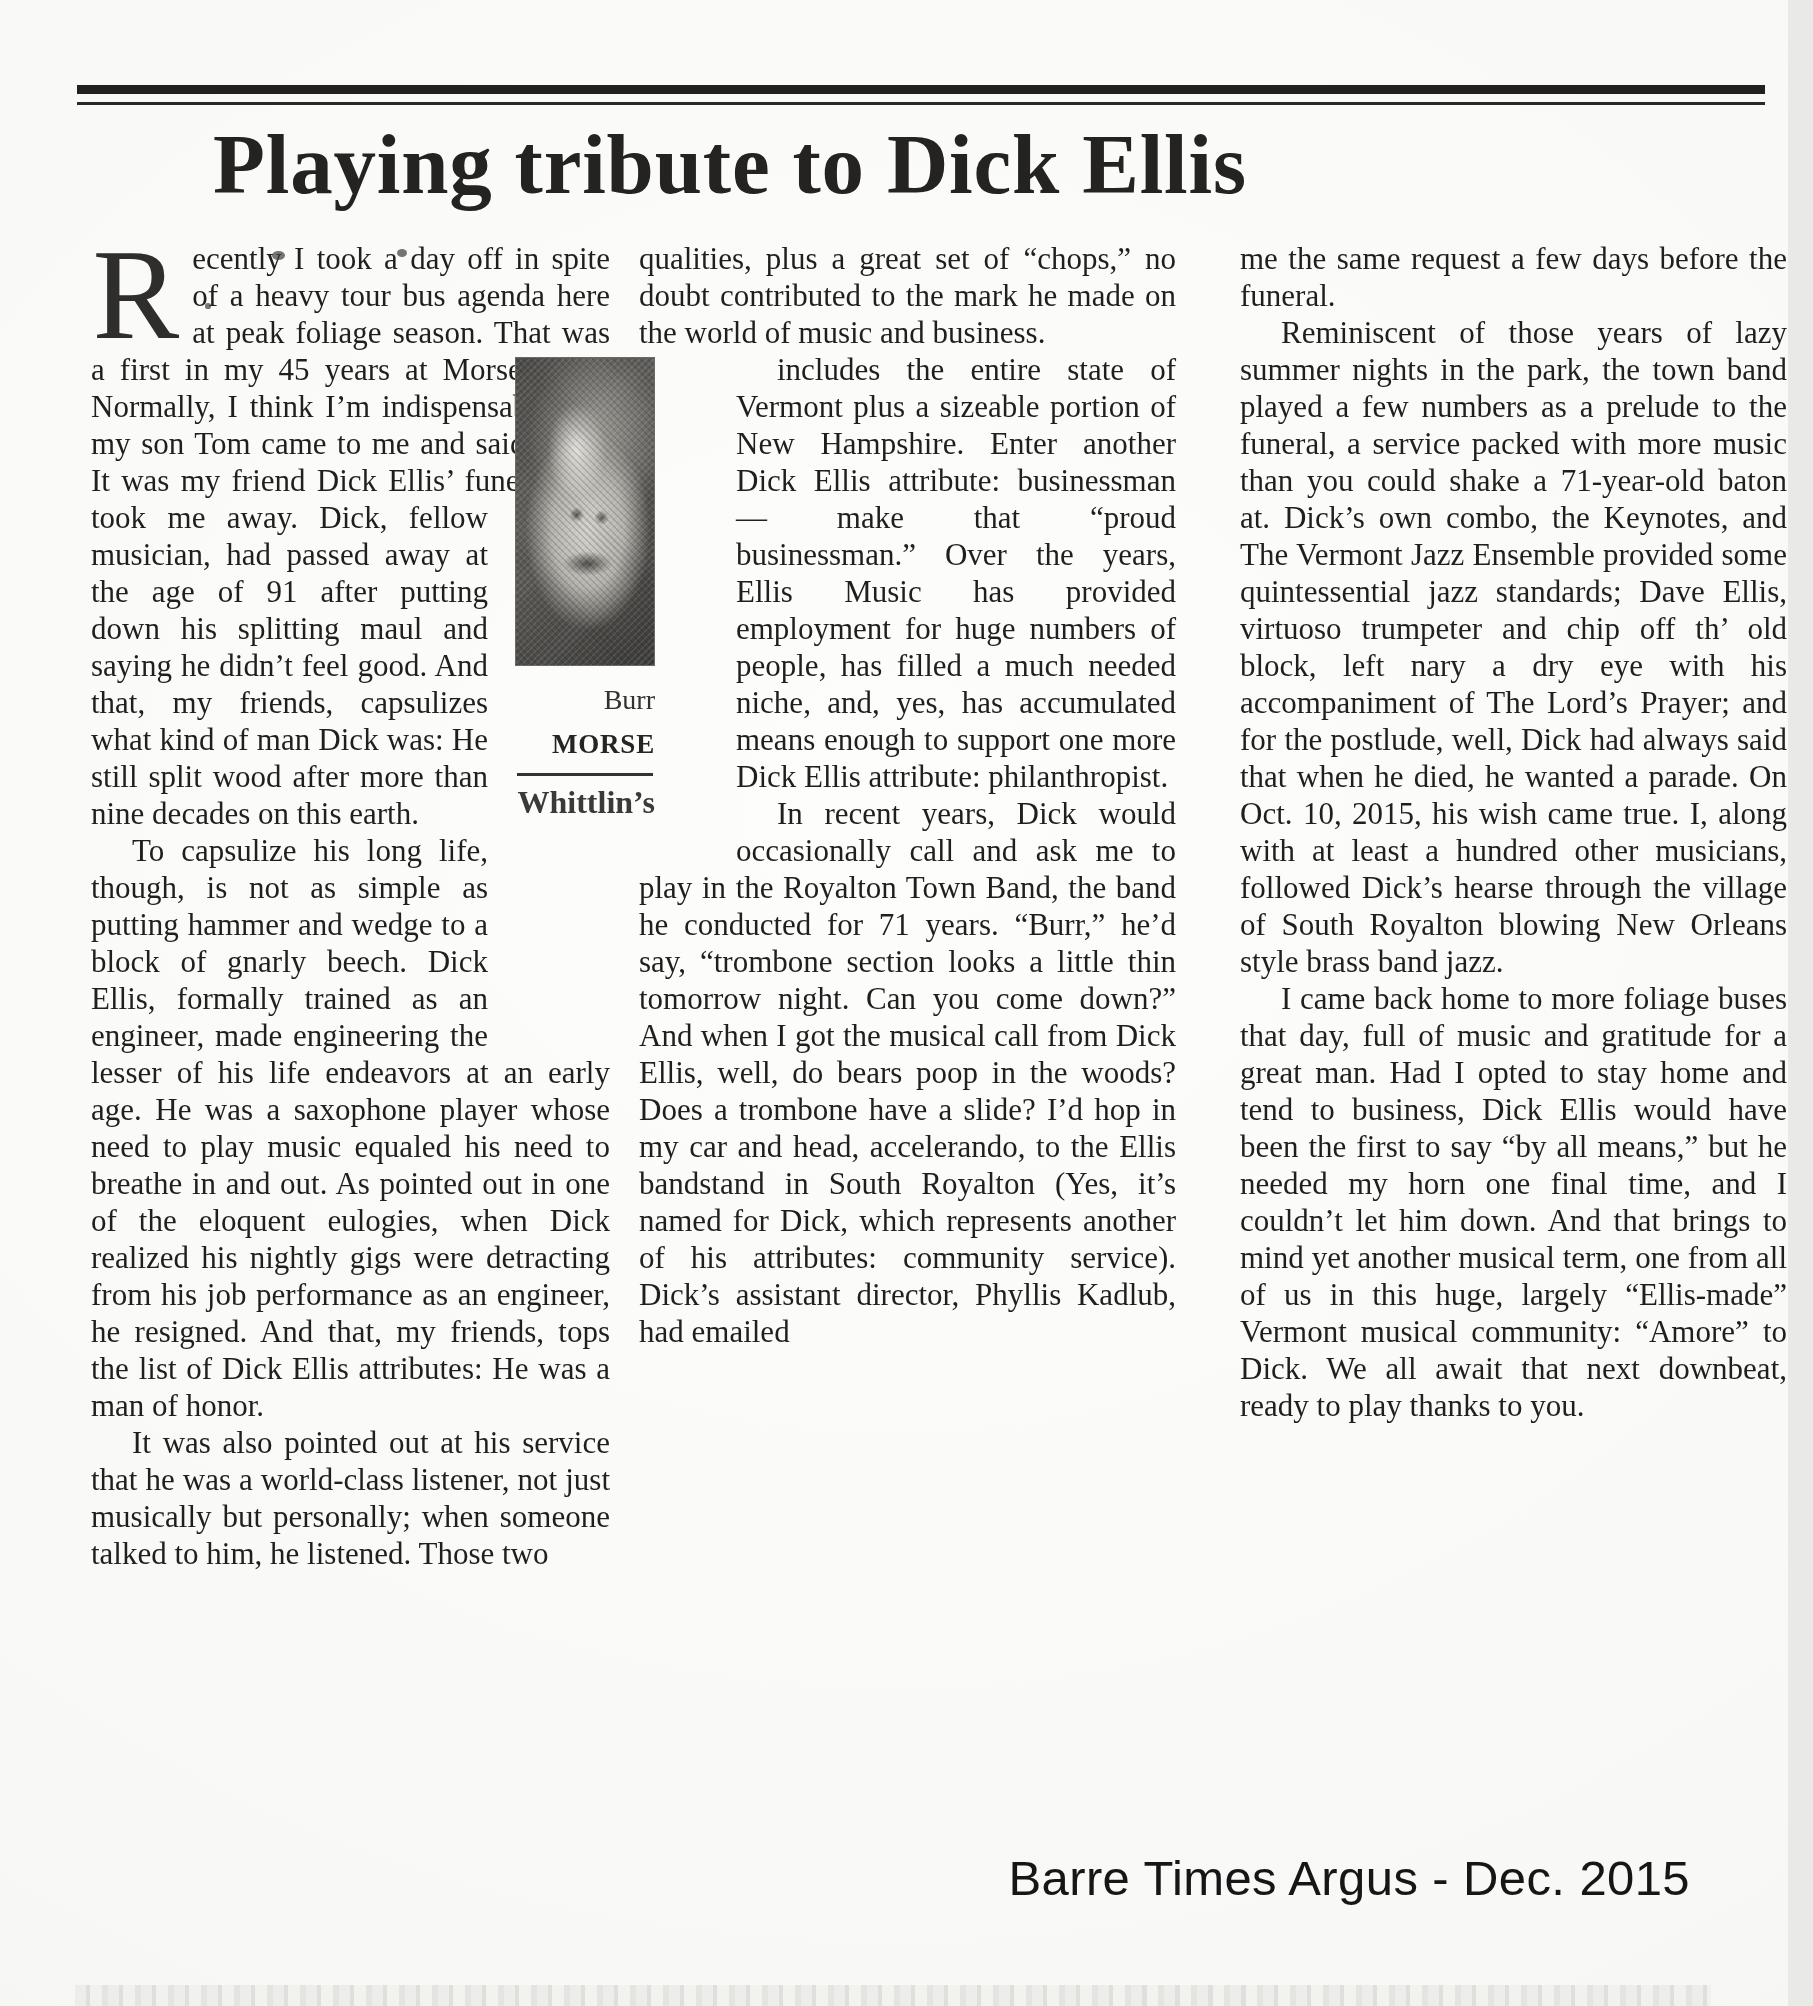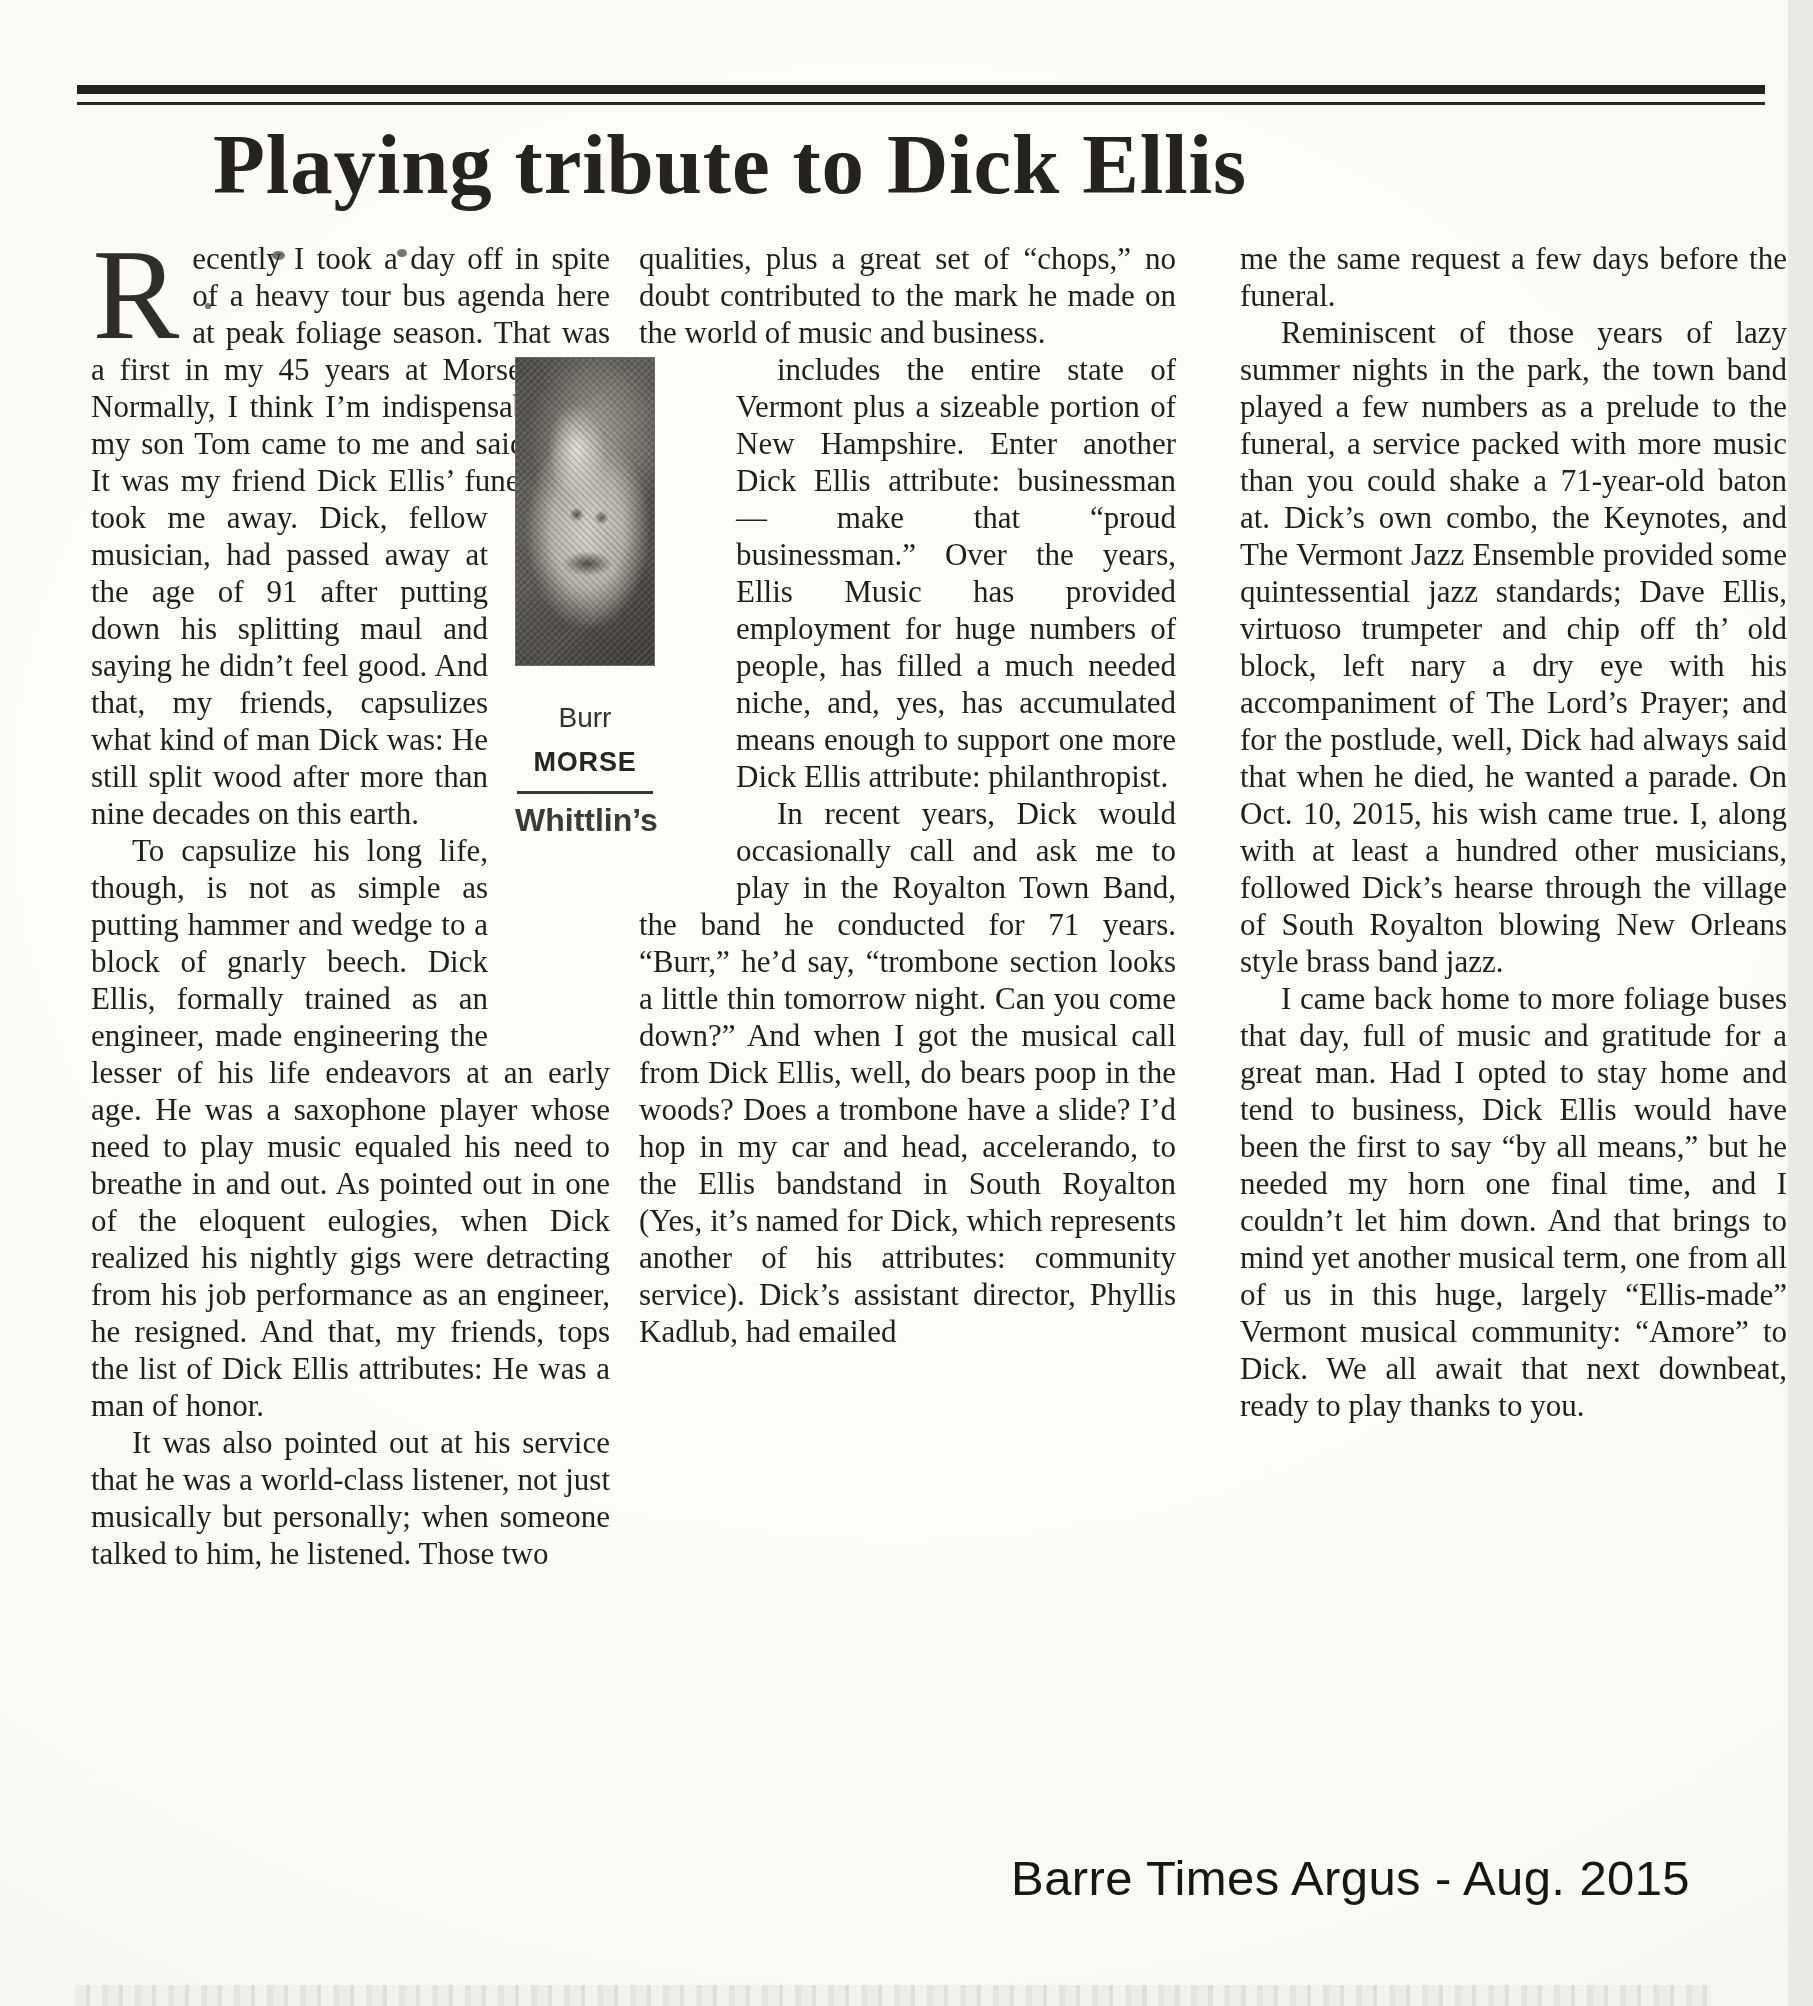--- a/index.html
+++ b/index.html
@@ -74,23 +74,23 @@
   }
   .photo::after{
     content:"";
     position:absolute;inset:0;
     background:
       repeating-linear-gradient(45deg, rgba(20,20,18,.16) 0 1.6px, rgba(0,0,0,0) 1.6px 4.9px),
       repeating-linear-gradient(-45deg, rgba(255,255,255,.10) 0 1.6px, rgba(0,0,0,0) 1.6px 4.9px);
   }
   .byline{
     width:140px;
-    margin-top:33px;
-    text-align:center;
-    font-family:Liberation Sans, sans-serif;
+    margin-top:15px;
+    text-align:right;
+    font-family:Liberation Serif, serif;
     text-indent:0;
   }
   .byline-first{font-size:28px;color:#323230;}
   .byline-last{font-size:27px;font-weight:700;letter-spacing:0.8px;color:#252523;margin-top:8.1px;}
   .byline-rule{border-top:3.3px solid #343432;margin:9.8px 1.6px 8.1px 1.6px;}
   .byline-column{font-size:32px;font-weight:700;color:#3a3a38;}
   .signature{
     margin-top:49px;
     text-align:center;
     padding-left:57px;
@@ -157,18 +157,18 @@
     </div>
 
     <div class="col col3">
       <p class="para">me the same request a few days before the funeral.</p>
       <p class="para indent">Reminiscent of those years of lazy summer nights in the park, the town band played a few numbers as a prelude to the funeral, a service packed with more music than you could shake a 71-year-old baton at. Dick’s own combo, the Keynotes, and The Vermont Jazz Ensemble provided some quintessential jazz standards; Dave Ellis, virtuoso trumpeter and chip off th’ old block, left nary a dry eye with his accompaniment of The Lord’s Prayer; and for the postlude, well, Dick had always said that when he died, he wanted a parade. On Oct. 10, 2015, his wish came true. I, along with at least a hundred other musicians, followed Dick’s hearse through the village of South Royalton blowing New Orleans style brass band jazz.</p>
       <p class="para indent">I came back home to more foliage buses that day, full of music and gratitude for a great man. Had I opted to stay home and tend to business, Dick Ellis would have been the first to say “by all means,” but he needed my horn one final time, and I couldn’t let him down. And that brings to mind yet another musical term, one from all of us in this huge, largely “Ellis-made” Vermont musical community: “Amore” to Dick. We all await that next downbeat, ready to play thanks to you.</p>
     </div>
 
   </div>
 
-  <div class="footer-caption">Barre Times Argus - Aug. 2015</div>
+  <div class="footer-caption">Barre Times Argus - Dec. 2015</div>
 
   <div class="next-article-strip"></div>
 
 </div>
 
 
 </body></html>

